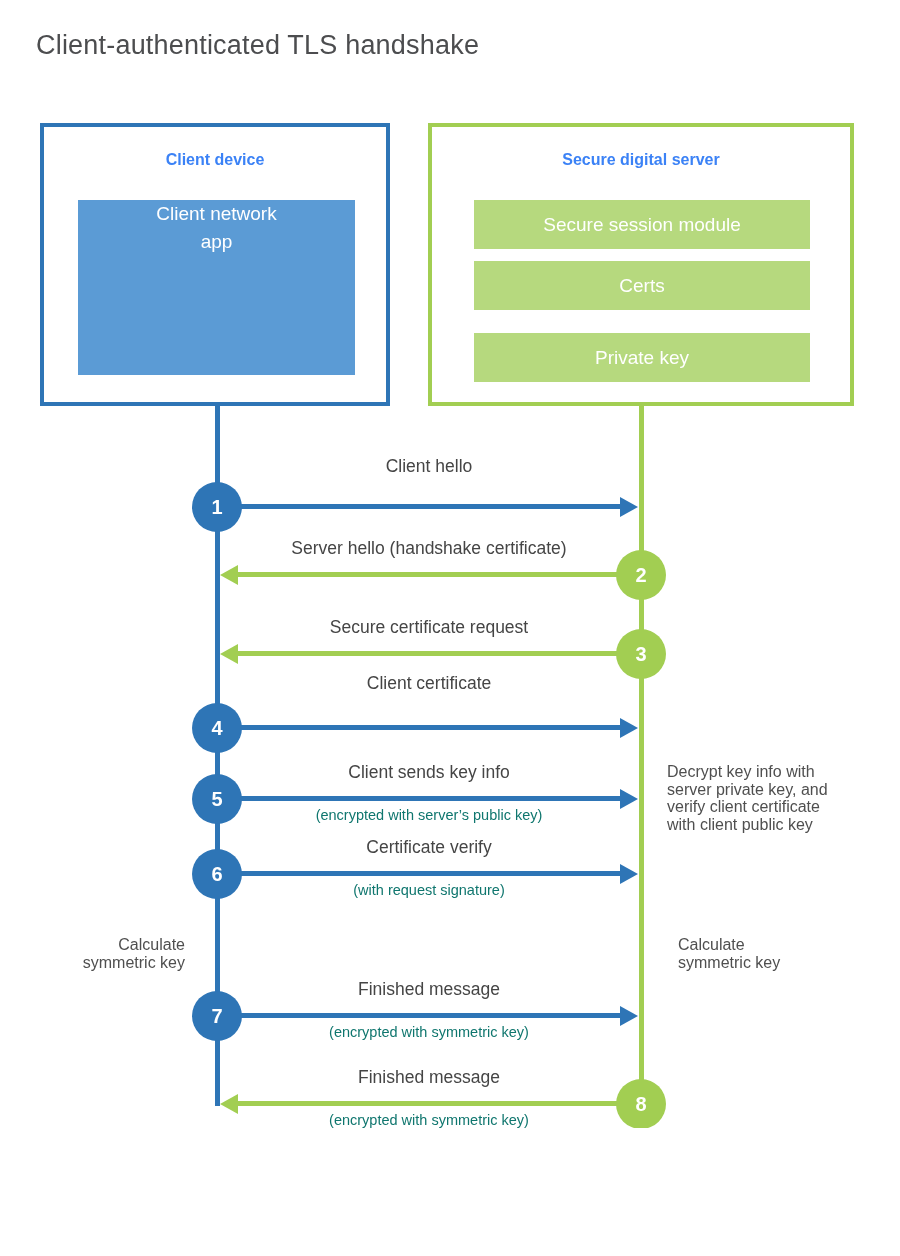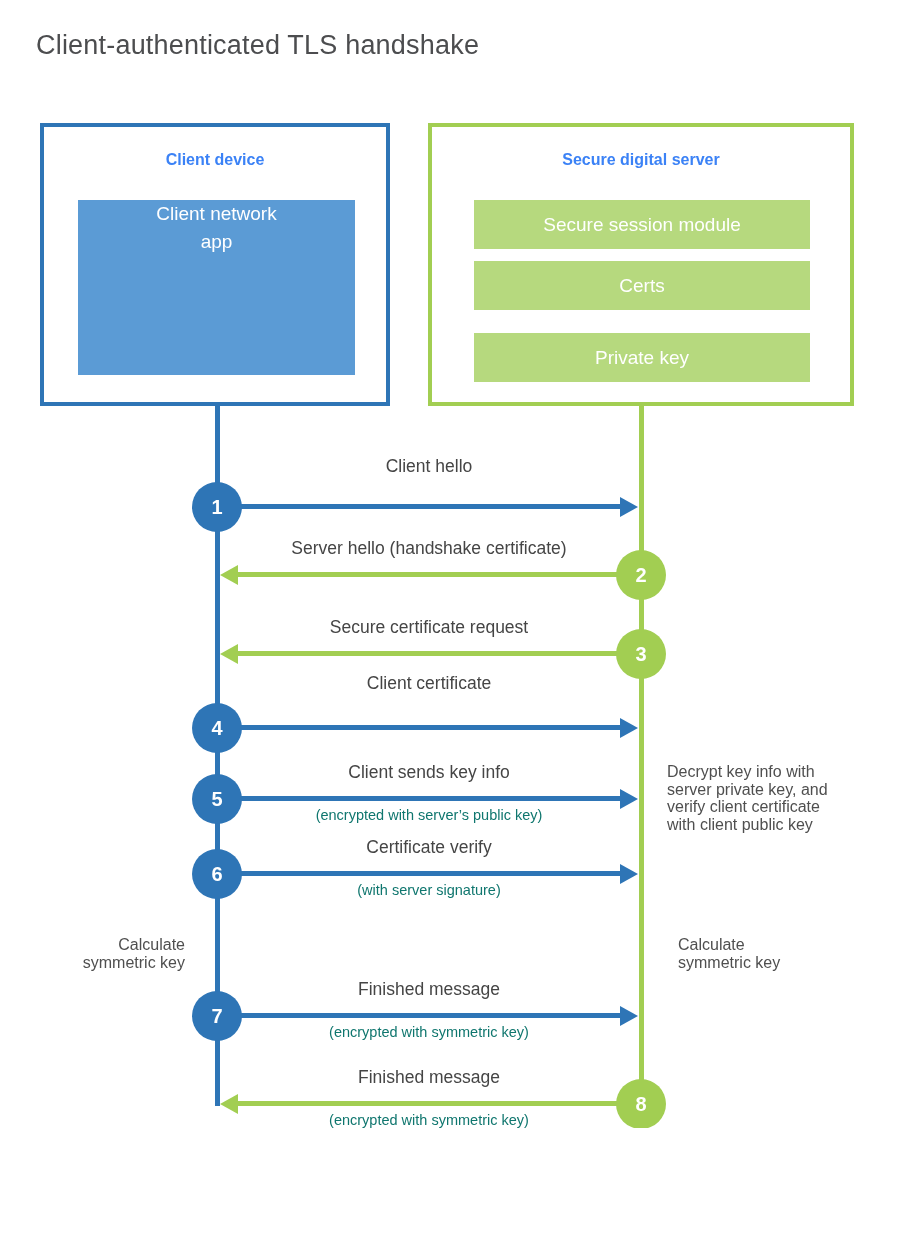--- a/index.html
+++ b/index.html
@@ -113,21 +113,21 @@
     <div class="arrowhead right" style="top:789px"></div>
     <div class="circle blue" style="top:774px">5</div>
     <div class="msg-sublabel" style="top:807px">(encrypted with server’s public key)</div>
   </div>
 
   <div>
     <div class="msg-label" style="top:837px">Certificate verify</div>
     <div class="hline blue" style="top:871px"></div>
     <div class="arrowhead right" style="top:864px"></div>
     <div class="circle blue" style="top:849px">6</div>
-    <div class="msg-sublabel" style="top:882px">(with server signature)</div>
+    <div class="msg-sublabel" style="top:882px">(with request signature)</div>
   </div>
 
   <div>
     <div class="msg-label" style="top:979px">Finished message</div>
     <div class="hline blue" style="top:1013px"></div>
     <div class="arrowhead right" style="top:1006px"></div>
     <div class="circle blue" style="top:991px">7</div>
     <div class="msg-sublabel" style="top:1024px">(encrypted with symmetric key)</div>
   </div>
 

